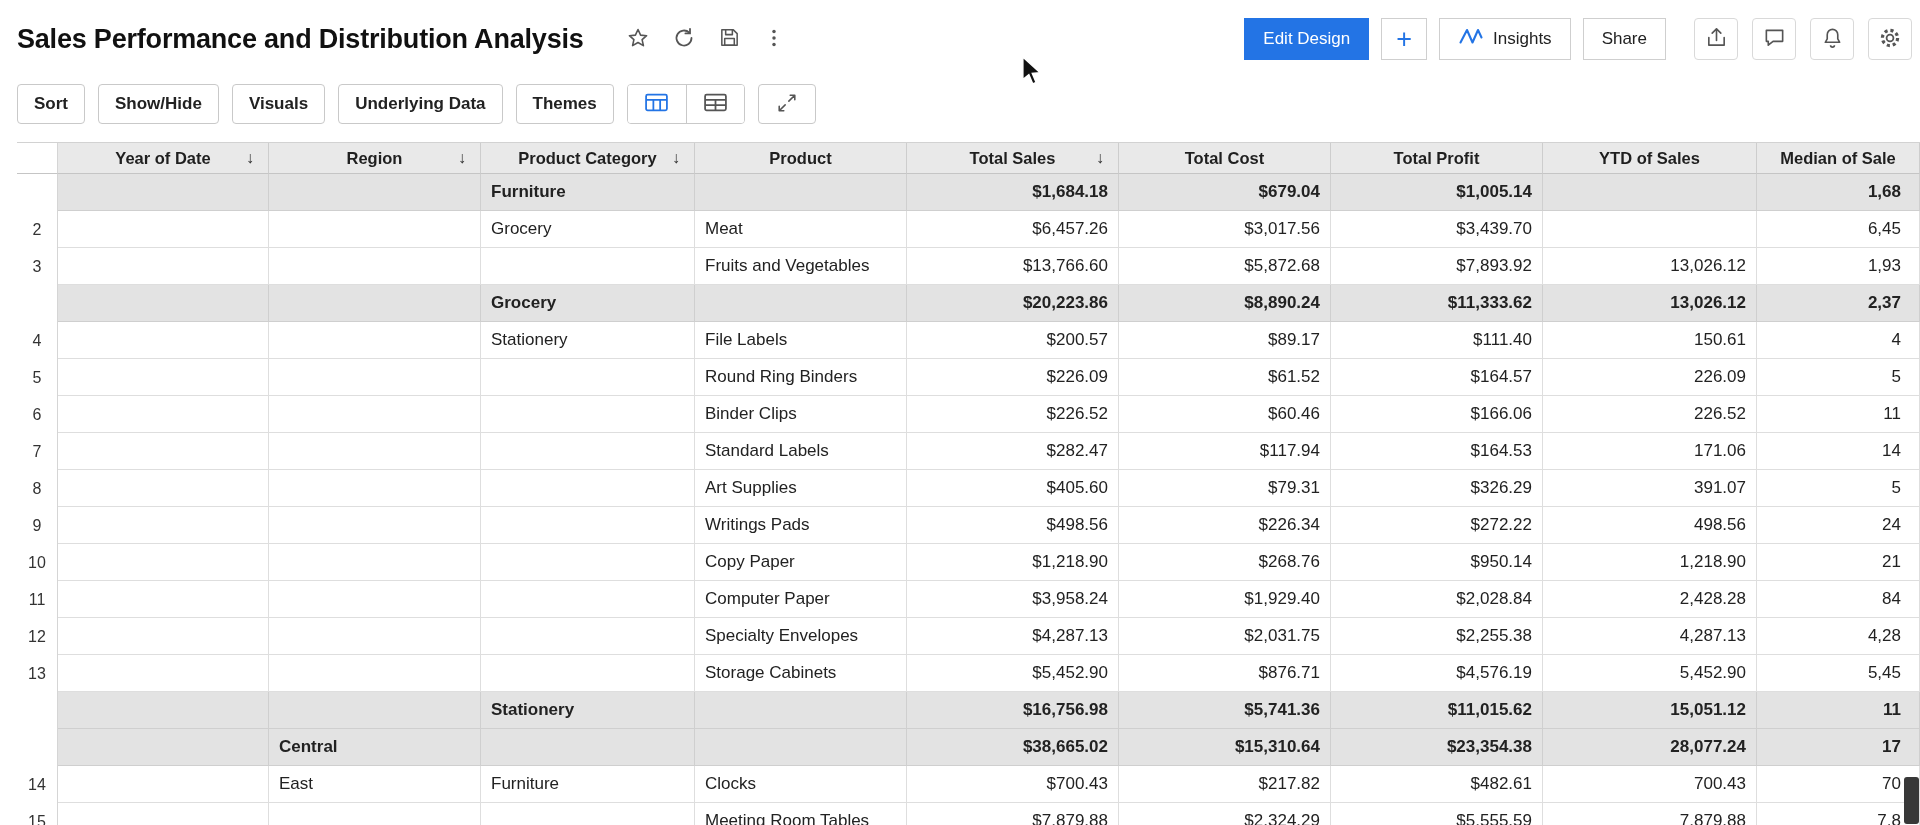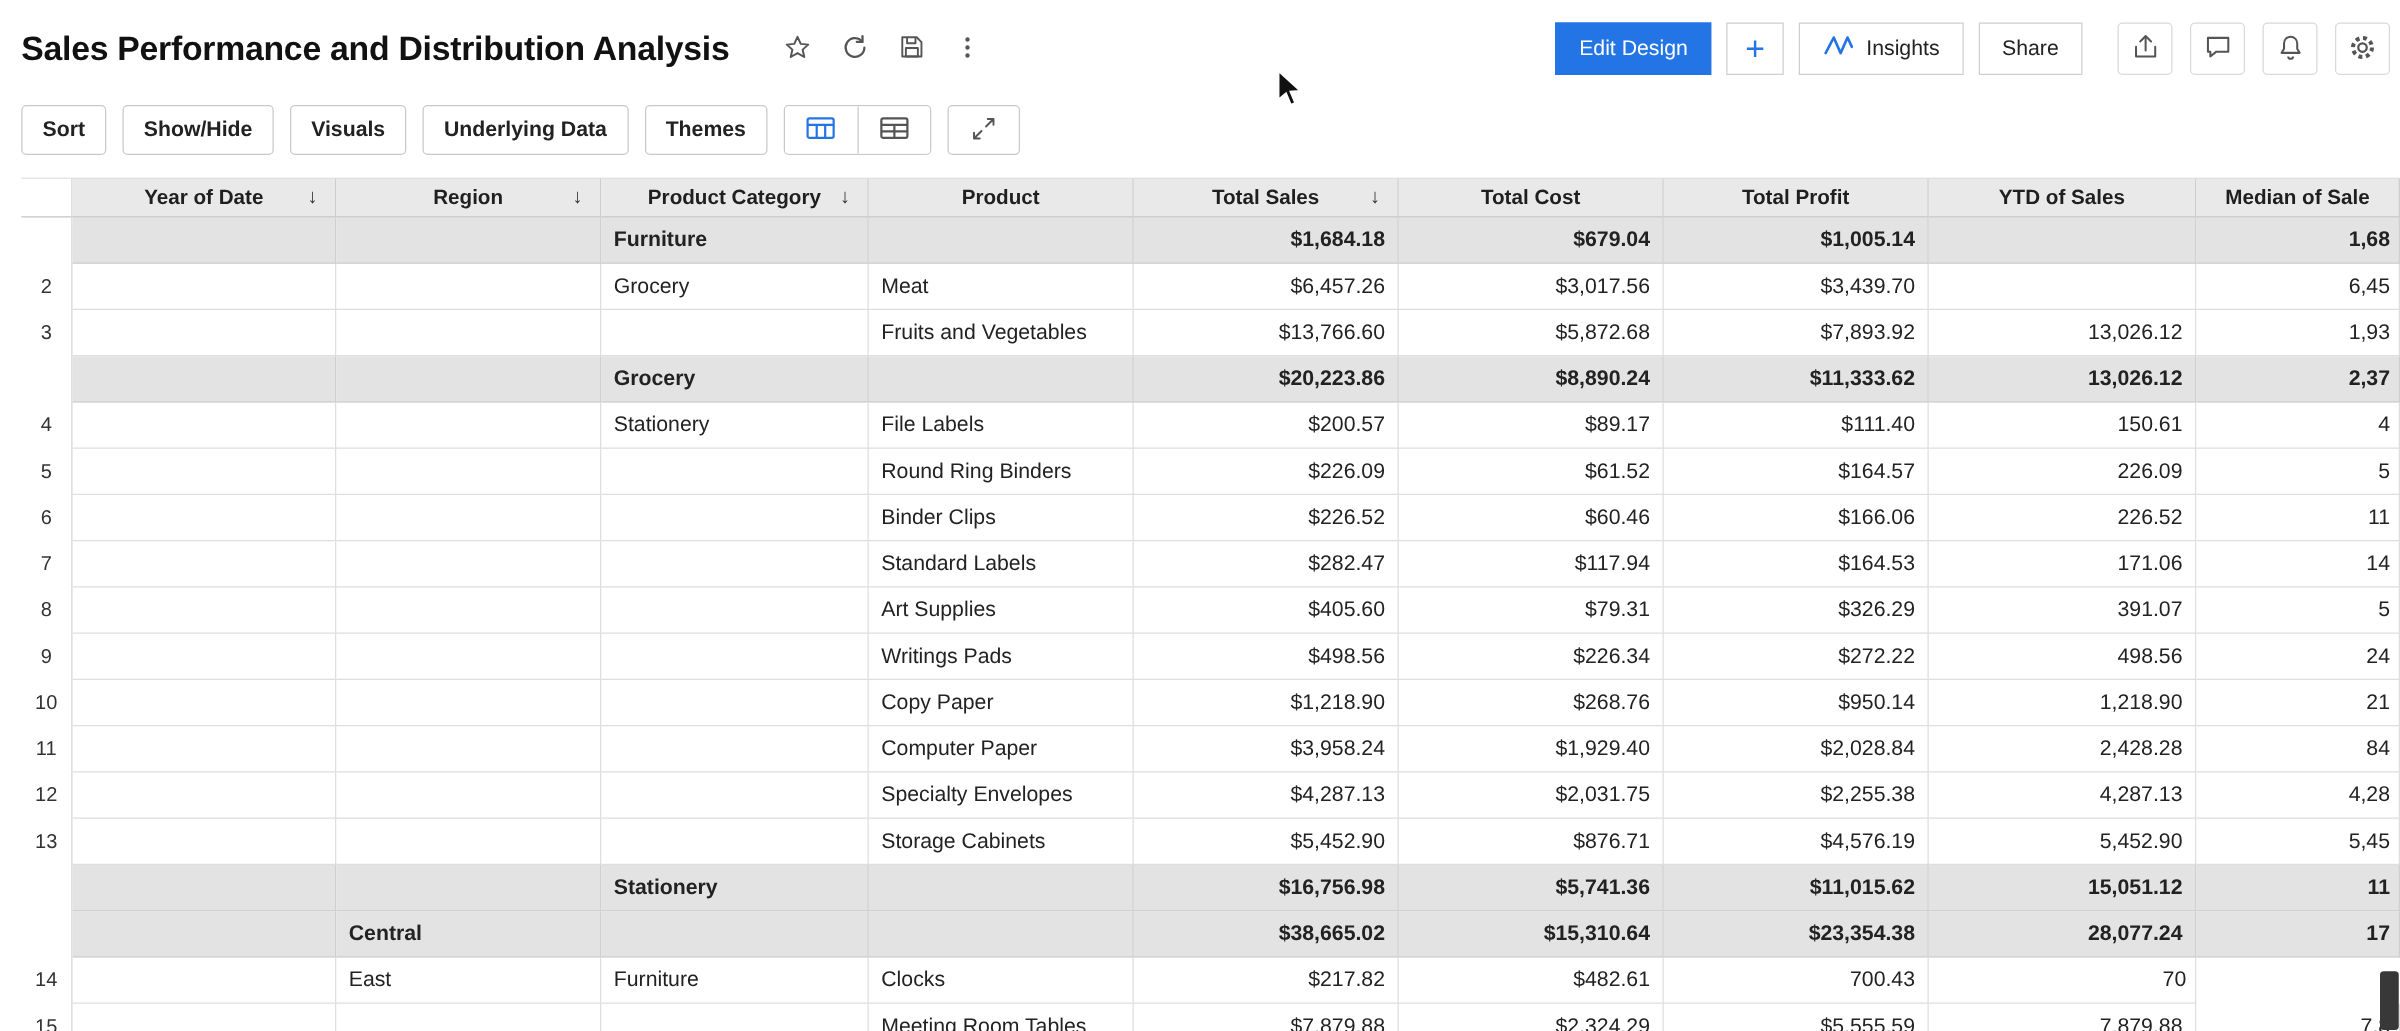--- a/index.html
+++ b/index.html
@@ -39,21 +39,21 @@
   .thead{ border-top:1px solid #d2d2d2; }
   .hcell{ position:relative; height:31px; background:#e9e9e9; border-right:1px solid #cdcdcd;
     border-bottom:1px solid #c5c5c5; display:flex; align-items:center; justify-content:center;
     font-weight:700; font-size:16.5px; color:#1f1f1f; white-space:nowrap; overflow:hidden; }
   .hcell.corner{ background:#fff; border-right:1px solid #d5d5d5; }
   .sortarrow{ position:absolute; right:14px; font-weight:400; font-size:16px; color:#333; }
   .trow{ height:37px; }
   .trow .cell{ border-right:1px solid #dedede; border-bottom:1px solid #dedede;
     display:flex; align-items:center; padding:0 10px; white-space:nowrap; overflow:hidden; }
   .trow .cell.r{ justify-content:flex-end; }
-  .trow .cell.median{ padding-right:7px; }
+  .trow .cell.median{ padding-right:18px; }
   .trow.summary .cell{ background:#e3e3e3; font-weight:700; border-bottom-color:#cfcfcf; border-right-color:#cfcfcf; }
   .trow .cell.gutter{ border-right:1px solid #d5d5d5; border-bottom:none; background:#fff;
     justify-content:center; padding:0; color:#333; font-size:16px; font-weight:400; }
 
   .vthumb{ position:absolute; right:1px; bottom:1px; width:15px; height:47px;
     background:#383838; border-radius:3px; }
   .cursor{ position:absolute; left:1020px; top:56px; pointer-events:none; }
 </style>
 </head>
 <body>
@@ -416,20 +416,21 @@
         <div class="cell r">$23,354.38</div>
         <div class="cell r">28,077.24</div>
         <div class="cell r median">17</div>
       </div>
       <div class="trow grid">
         <div class="cell gutter">14</div>
         <div class="cell l"></div>
         <div class="cell l">East</div>
         <div class="cell l">Furniture</div>
         <div class="cell l">Clocks</div>
+        <div class="cell r">$700.43</div>
         <div class="cell r">$217.82</div>
         <div class="cell r">$482.61</div>
         <div class="cell r">700.43</div>
         <div class="cell r median">70</div>
       </div>
       <div class="trow grid">
         <div class="cell gutter">15</div>
         <div class="cell l"></div>
         <div class="cell l"></div>
         <div class="cell l"></div>

